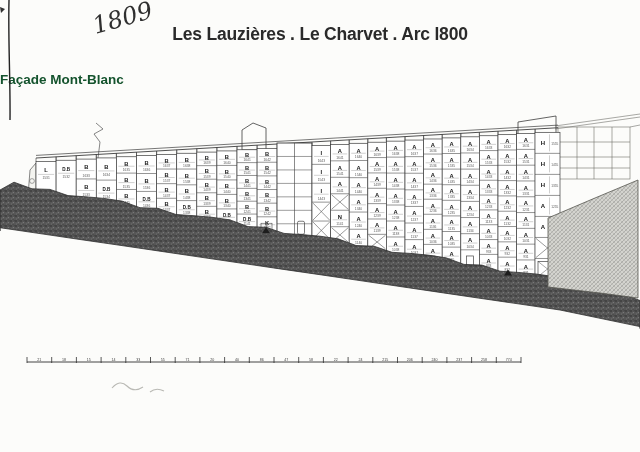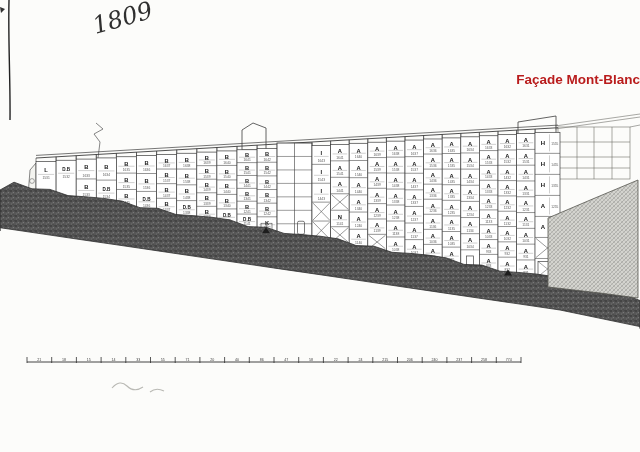--- a/index.html
+++ b/index.html
@@ -1,31 +1,32 @@
 <!DOCTYPE html>
 <html><head>
 <meta charset="utf-8">
 <style>
   html,body{margin:0;padding:0;background:#e8e8e8;}
   #page{position:relative;width:640px;height:452px;background:#fcfcfa;overflow:hidden;
         font-family:"Liberation Sans",sans-serif;}
   #title{position:absolute;top:24px;left:0;right:0;text-align:center;
          font-size:17.5px;font-weight:bold;color:#2a2a2a;letter-spacing:-0.2px;}
-  #subtitle{position:absolute;top:72px;left:0;right:0;text-align:right;
-         font-size:13.5px;font-weight:bold;color:#b91c1c;}
+  #subtitle{position:absolute;top:72px;left:0;right:0;text-align:left;
+         font-size:13.5px;font-weight:bold;color:#14532d;}
   #handnum{position:absolute;top:4px;left:92px;font-family:"DejaVu Serif",serif;
          font-style:italic;font-size:24px;color:#2f2f2f;transform:rotate(-16deg);}
   svg{position:absolute;top:0;left:0;}
   text{font-family:"Liberation Sans",sans-serif;}
 </style>
 </head>
 <body>
 
 <div id="page">
   <div id="handnum">1809</div>
+  <div id="title">Les Lauzières . Le Charvet . Arc l800</div>
   <div id="subtitle">Façade Mont-Blanc</div>
 
   <svg id="draw" width="640" height="452" viewBox="0 0 640 452">
     <defs>
       <pattern id="stip" width="5" height="5" patternUnits="userSpaceOnUse">
         <rect width="5" height="5" fill="#565656"></rect>
         <circle cx="1" cy="1" r="0.8" fill="#2c2c2c"></circle>
         <circle cx="3.4" cy="2.6" r="0.7" fill="#7d7d7d"></circle>
         <circle cx="4.2" cy="0.8" r="0.5" fill="#333"></circle>
         <circle cx="1.8" cy="4" r="0.7" fill="#6f6f6f"></circle>

